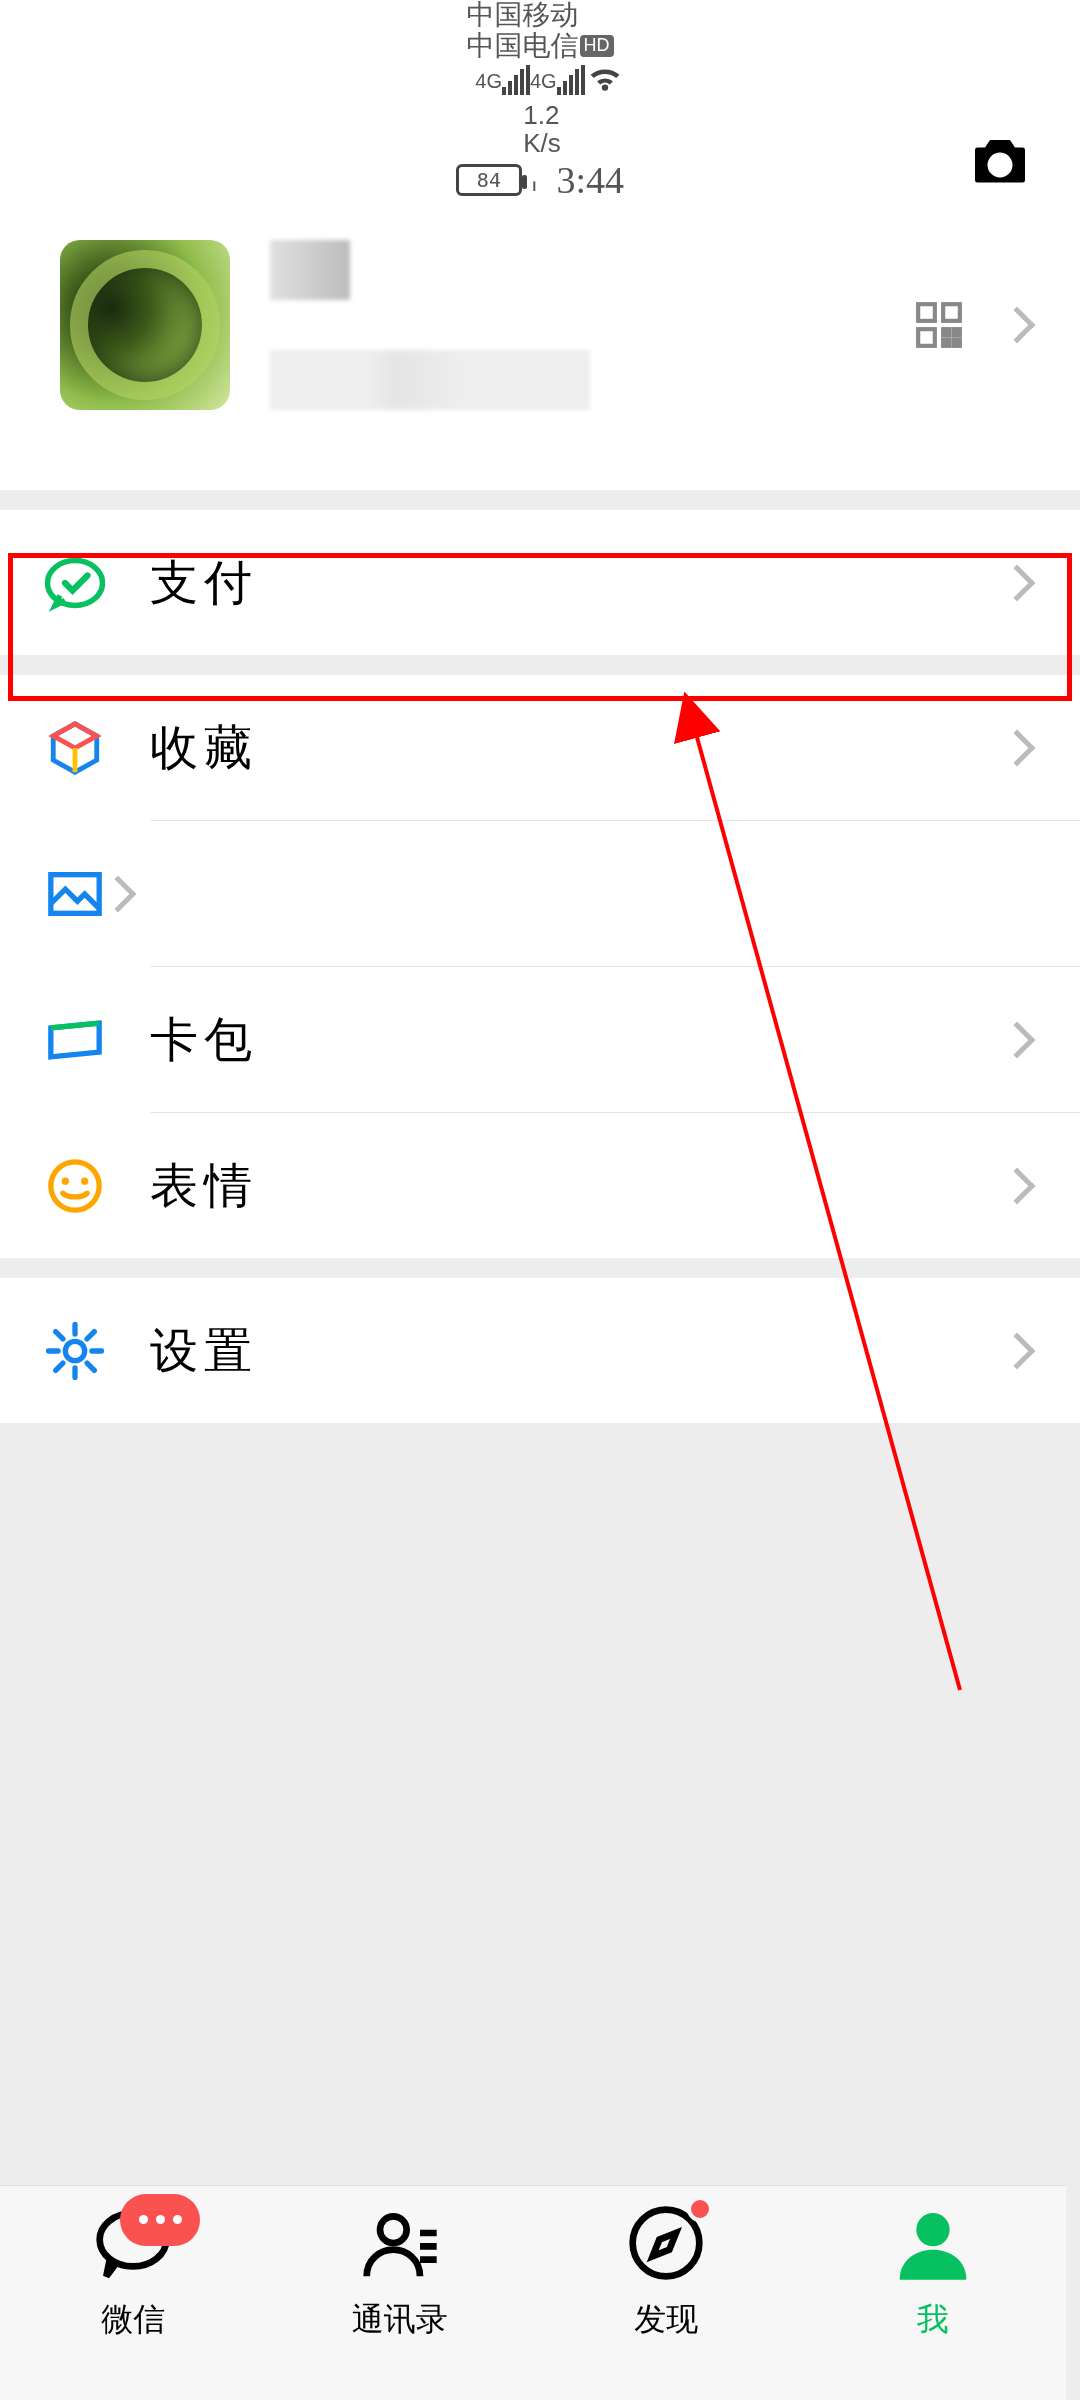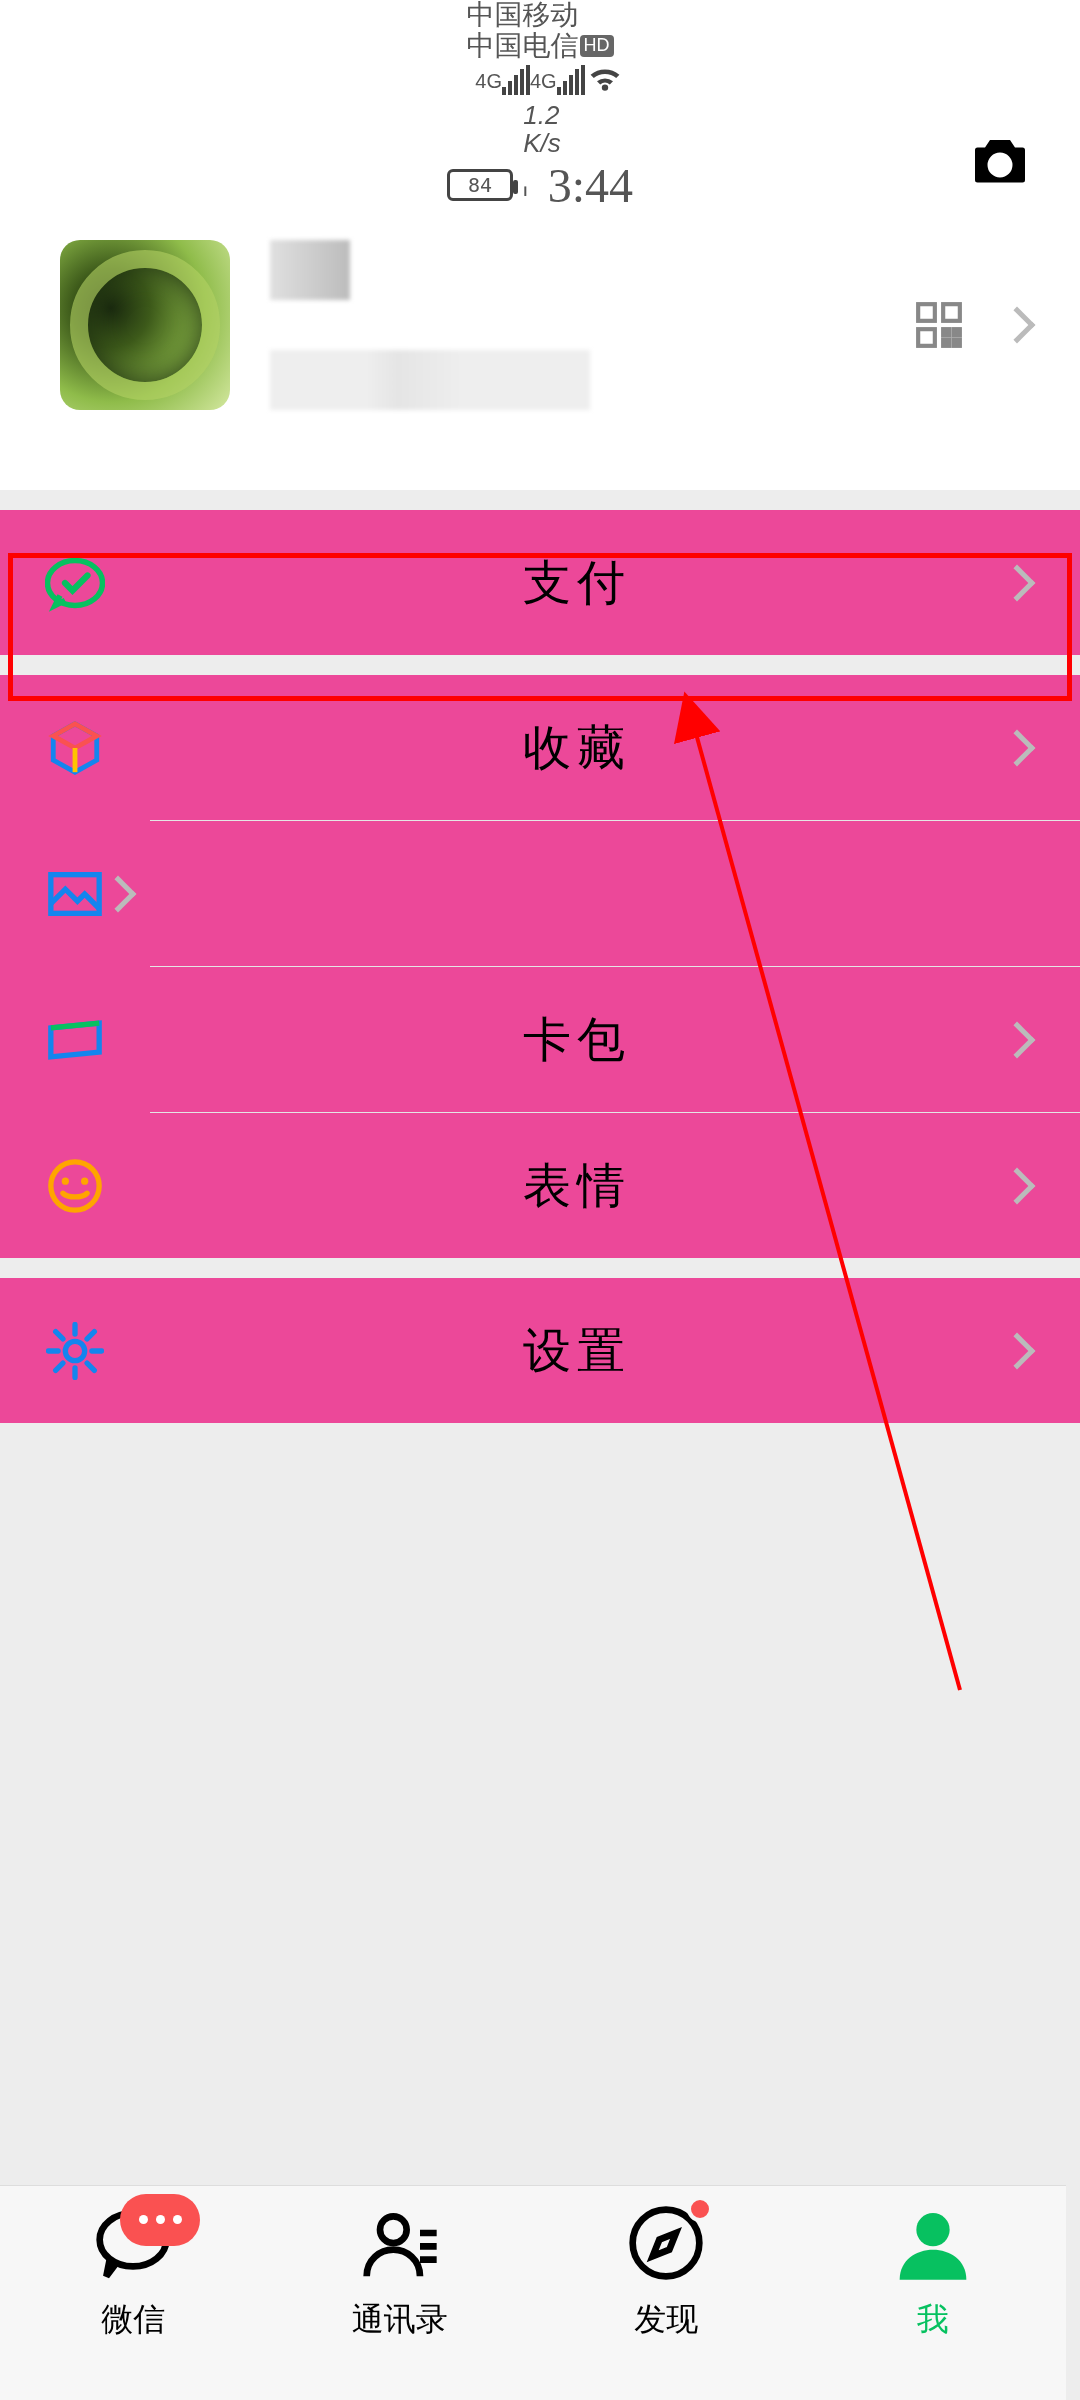--- a/index.html
+++ b/index.html
@@ -5,45 +5,45 @@
   * { box-sizing: border-box; margin: 0; padding: 0; }
   html, body { width: 1080px; height: 2400px; font-family: "PingFang SC", "Heiti SC", sans-serif; background: #ededed; overflow: hidden; }
   .root { width: 1080px; height: 2400px; position: relative; transform-origin: top left; transform: scale(0.6667); }
   
   .root { transform: none; }
 
   
   .status { width: 100%; height: 100px; background: #fff; display: flex; align-items: center; padding: 0 50px; font-size: 30px; color: #555; flex-direction: column; }
   .status .carriers { font-family: "KaiTi","STKaiti",serif; font-size: 28px; line-height: 1.1; }
   .status .sigs { margin-left: 20px; display: flex; align-items: center; }
-  .status .speed { margin-left: 4px; font-size: 26px; line-height: 1.1; font-style: italic; }
+  .status .speed { margin-left: 4px; font-size: 26px; line-height: 1.1; }
   .status .spacer { flex: 1; }
   .status .batt { display: flex; align-items: center; gap: 10px; }
   .batt-shell { width: 66px; height: 32px; border: 3px solid #444; border-radius: 6px; position: relative; display: flex; align-items: center; justify-content: center; font-size: 20px; font-family: monospace; }
   .batt-shell::after { content:""; position:absolute; right:-8px; top:8px; width:5px; height:14px; background:#444; border-radius:2px;}
-  .time { font-family: "Comic Sans MS","Segoe Script",cursive; font-size: 48px; margin-left: 10px; }
+  .time { font-family: "Comic Sans MS","Segoe Script",cursive; font-size: 38px; margin-left: 10px; }
 
   
   .header { width:100%; background:#fff; height: 120px; display:flex; align-items:center; justify-content:flex-end; padding-right:50px; }
   .cam { width:60px; height:50px; }
 
   
   .profile { width:100%; background:#fff; padding: 20px 50px 80px 60px; display:flex; align-items:center; }
   .avatar { width:170px; height:170px; border-radius:20px; background: radial-gradient(circle at 30% 40%, #1a2a0f 0%, #3d5a1a 25%, #8fbc4a 60%, #d4e8a0 100%); overflow:hidden; position:relative;}
   .avatar::before { content:""; position:absolute; inset:10px; border-radius:50%; border:18px solid rgba(180,210,100,0.6); box-shadow: inset 0 0 30px #1a2a0f; }
   .prof-text { margin-left:40px; flex:1; }
   .prof-name { width:80px; height:60px; background: linear-gradient(90deg,#e0e0e0,#bcbcbc); filter: blur(2px); margin-bottom:50px;}
   .prof-id { width:320px; height:60px; background: linear-gradient(90deg,#eee 0%,#eee 30%,#e5e5e5 40%,#eee 60%); filter: blur(2px);}
   .qr-ic { width:50px; height:50px; margin-right:40px; }
   .chev { width:26px; height:26px; border-top:5px solid #bbb; border-right:5px solid #bbb; transform:rotate(45deg);}
 
   .gap { height:20px; background:#ededed; width:100%; }
 
   
-  .group { background:#ec4899; width:100%;text-align:center; }
+  .group { background:#ffffff; width:100%; }
   .item { height:145px; display:flex; align-items:center; padding:0 50px 0 45px; }
   .item .ic { width:60px; height:60px; display:flex; align-items:center; justify-content:center; }
   .item .label { margin-left:45px; flex:1; font-size:48px; font-family:"KaiTi","STKaiti",serif; color:#000; letter-spacing:6px;}
   .sep { height:1px; background:#e5e5e5; margin-left:150px; }
 
   .highlight { position:absolute; left:8px; right:8px; border:5px solid #ff0000; pointer-events:none; }
   .arrow-line { position:absolute; pointer-events:none; }
 
   
   .tabs { position:absolute; bottom:0; left:0; right:14px; height:215px; background:#f7f7f7; border-top:1px solid #ddd; display:flex; padding-bottom:45px; }

